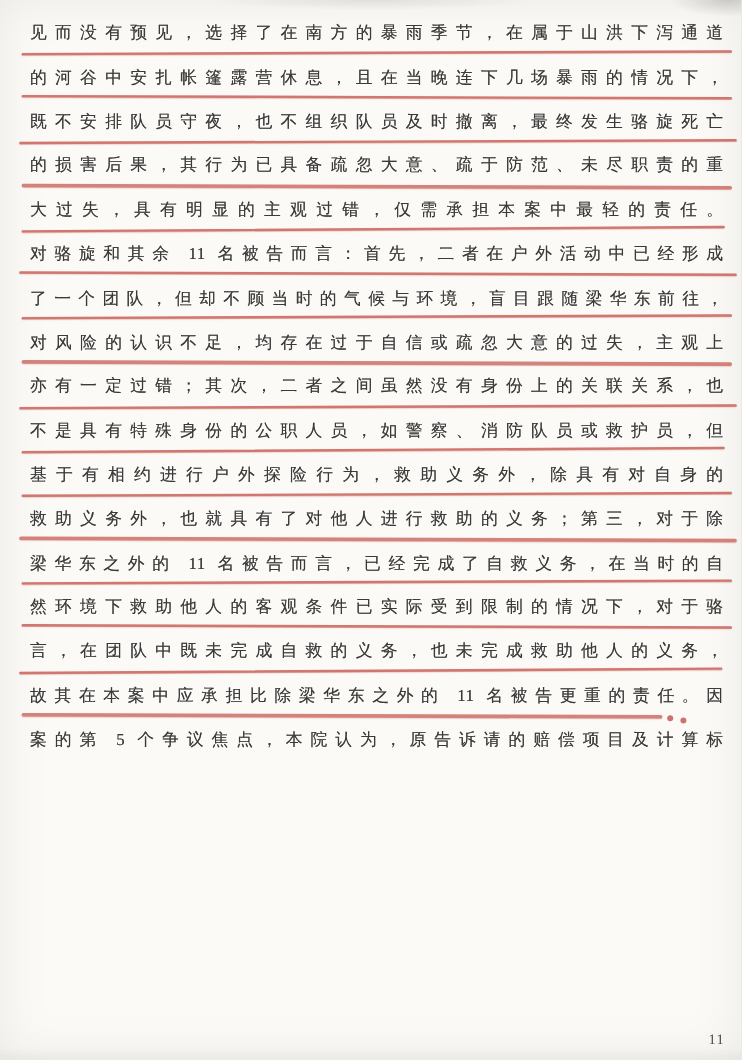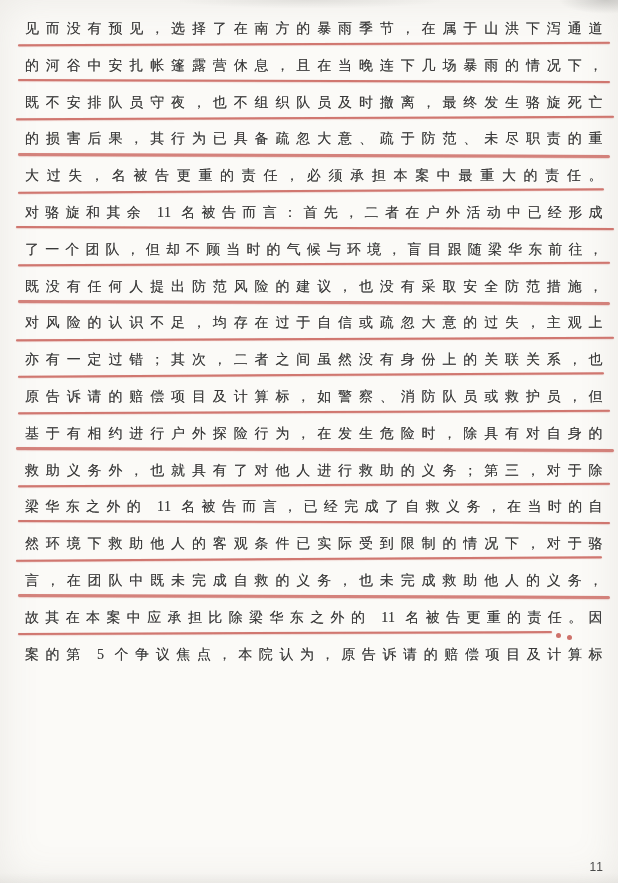--- a/index.html
+++ b/index.html
@@ -93,21 +93,21 @@
   }
   .line.has-dots .dots { display: block; }
 
   .page-number {
     position: absolute;
     right: 14px;
     bottom: 9px;
     font-size: 12px;
     letter-spacing: 1px;
     color: #4a4a4a;
-    font-family: Liberation Sans, sans-serif;
+    font-family: Liberation Serif, serif;
   }
 </style>
 </head>
 <body>
 
 <div class="page">
   <div class="smudge smudge-1"></div>
   <div class="smudge smudge-2"></div>
   <div class="smudge smudge-3"></div>
 
@@ -130,63 +130,58 @@
     
   </div>
 
   <div class="line has-ul">
     <span class="txt">的损害后果，其行为已具备疏忽大意、疏于防范、未尽职责的重</span>
     <span class="ul"></span>
     
   </div>
 
   <div class="line has-ul">
-    <span class="txt">大过失，名被告更重的责任，必须承担本案中最重大的责任。</span>
+    <span class="txt">大过失，具有明显的主观过错，仅需承担本案中最轻的责任。</span>
     <span class="ul"></span>
     
   </div>
 
   <div class="line has-ul">
     <span class="txt">对骆旋和其余 11 名被告而言：首先，二者在户外活动中已经形成</span>
     <span class="ul"></span>
     
   </div>
 
   <div class="line has-ul">
     <span class="txt">了一个团队，但却不顾当时的气候与环境，盲目跟随梁华东前往，</span>
     <span class="ul"></span>
     
   </div>
 
-  <div class="line has-ul">
-    <span class="txt">既没有任何人提出防范风险的建议，也没有采取安全防范措施，</span>
-    <span class="ul"></span>
-    
-  </div>
 
   <div class="line has-ul">
     <span class="txt">对风险的认识不足，均存在过于自信或疏忽大意的过失，主观上</span>
     <span class="ul"></span>
     
   </div>
 
   <div class="line has-ul">
     <span class="txt">亦有一定过错；其次，二者之间虽然没有身份上的关联关系，也</span>
     <span class="ul"></span>
     
   </div>
 
   <div class="line has-ul">
-    <span class="txt">原告诉请的赔偿项目及计算标，如警察、消防队员或救护员，但</span>
-    <span class="ul"></span>
-    
-  </div>
-
-  <div class="line has-ul">
-    <span class="txt">基于有相约进行户外探险行为，在发生危险时，除具有对自身的</span>
+    <span class="txt">不是具有特殊身份的公职人员，如警察、消防队员或救护员，但</span>
+    <span class="ul"></span>
+    
+  </div>
+
+  <div class="line has-ul">
+    <span class="txt">基于有相约进行户外探险行为，救助义务外，除具有对自身的</span>
     <span class="ul"></span>
     
   </div>
 
   <div class="line has-ul">
     <span class="txt">救助义务外，也就具有了对他人进行救助的义务；第三，对于除</span>
     <span class="ul"></span>
     
   </div>
 

